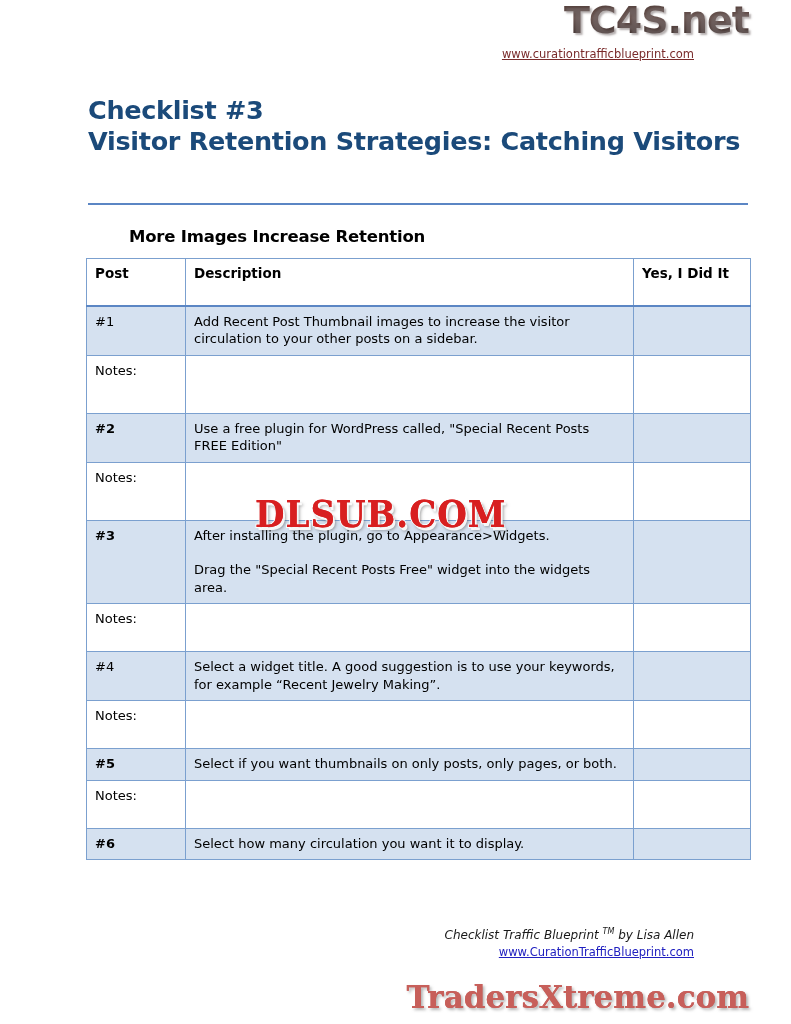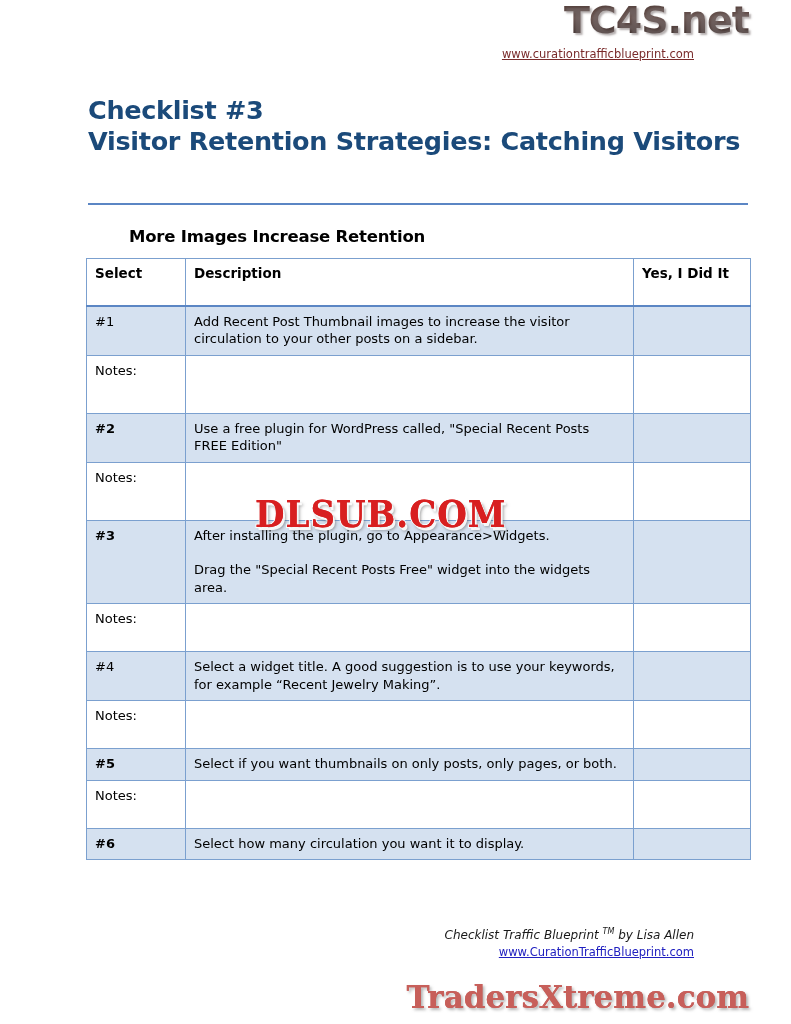--- a/index.html
+++ b/index.html
@@ -220,21 +220,21 @@
   <div id="subtitle">More Images Increase Retention</div>
 
   <table id="tbl">
     <colgroup>
       <col class="col-steps">
         <col class="col-desc">
         <col class="col-yes">
     </colgroup>
     <thead>
       <tr>
-        <th class="col-steps">Select</th>
+        <th class="col-steps">Post</th>
         <th class="col-desc">Description</th>
         <th class="col-yes">Yes, I Did It</th>
       </tr>
     </thead>
     <tbody>
 
       <tr class="step-row">
         <td class="cell-step light">#1</td>
         <td>
             <p class="desc-para">Add Recent Post Thumbnail images to increase the visitor circulation to your other posts on a sidebar.</p>

